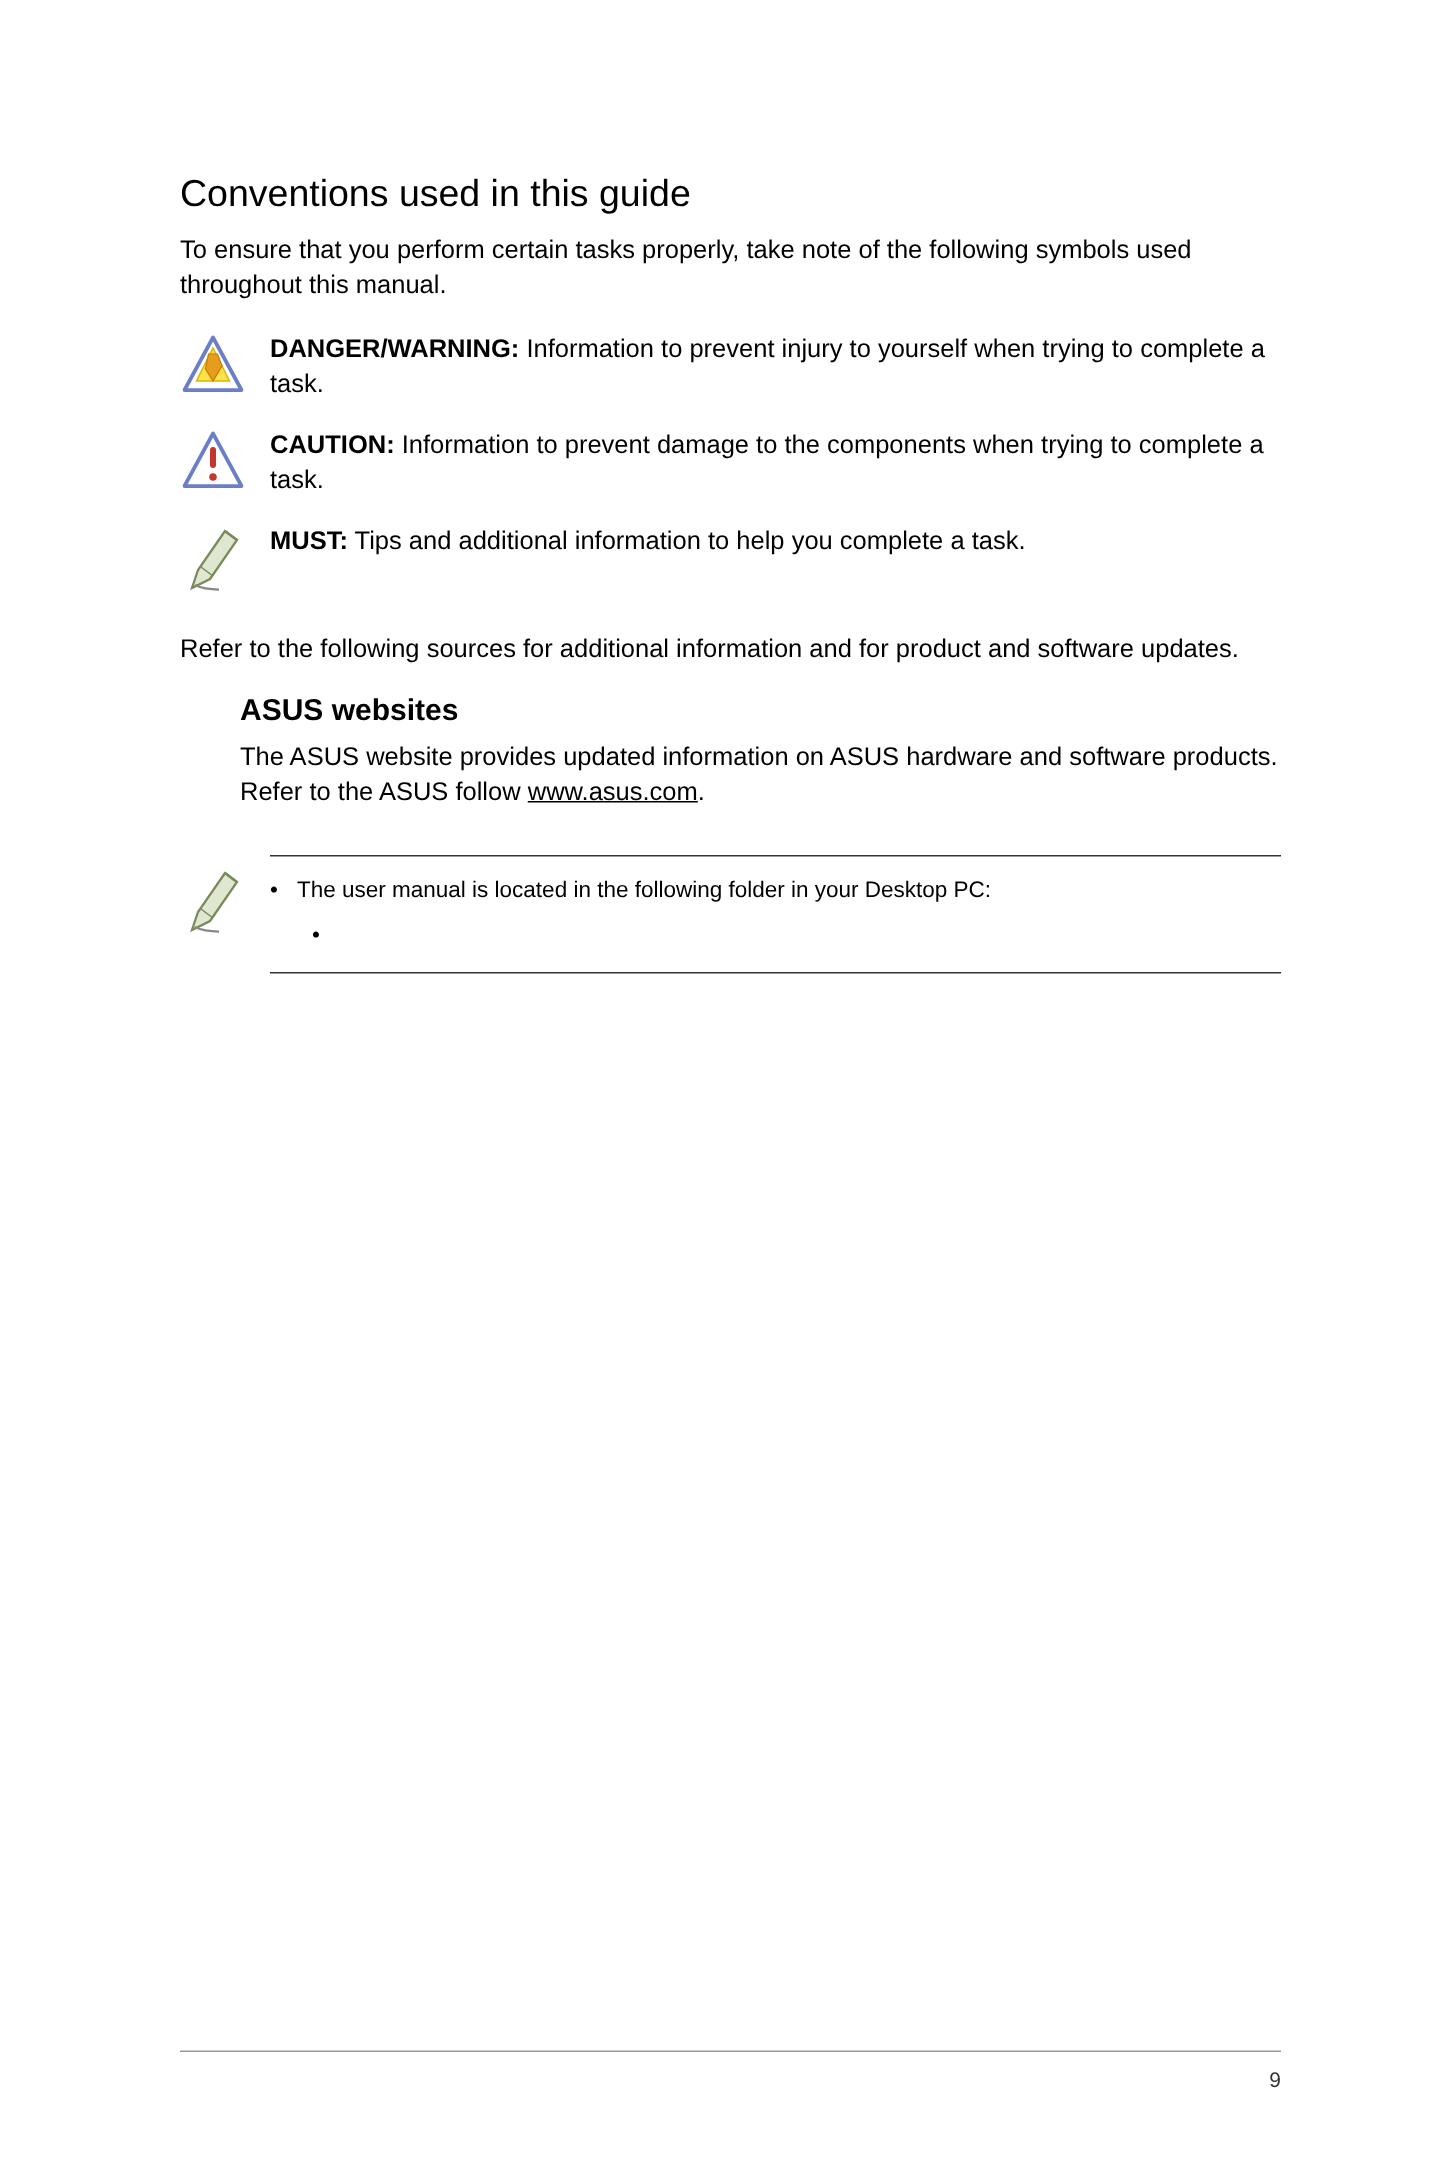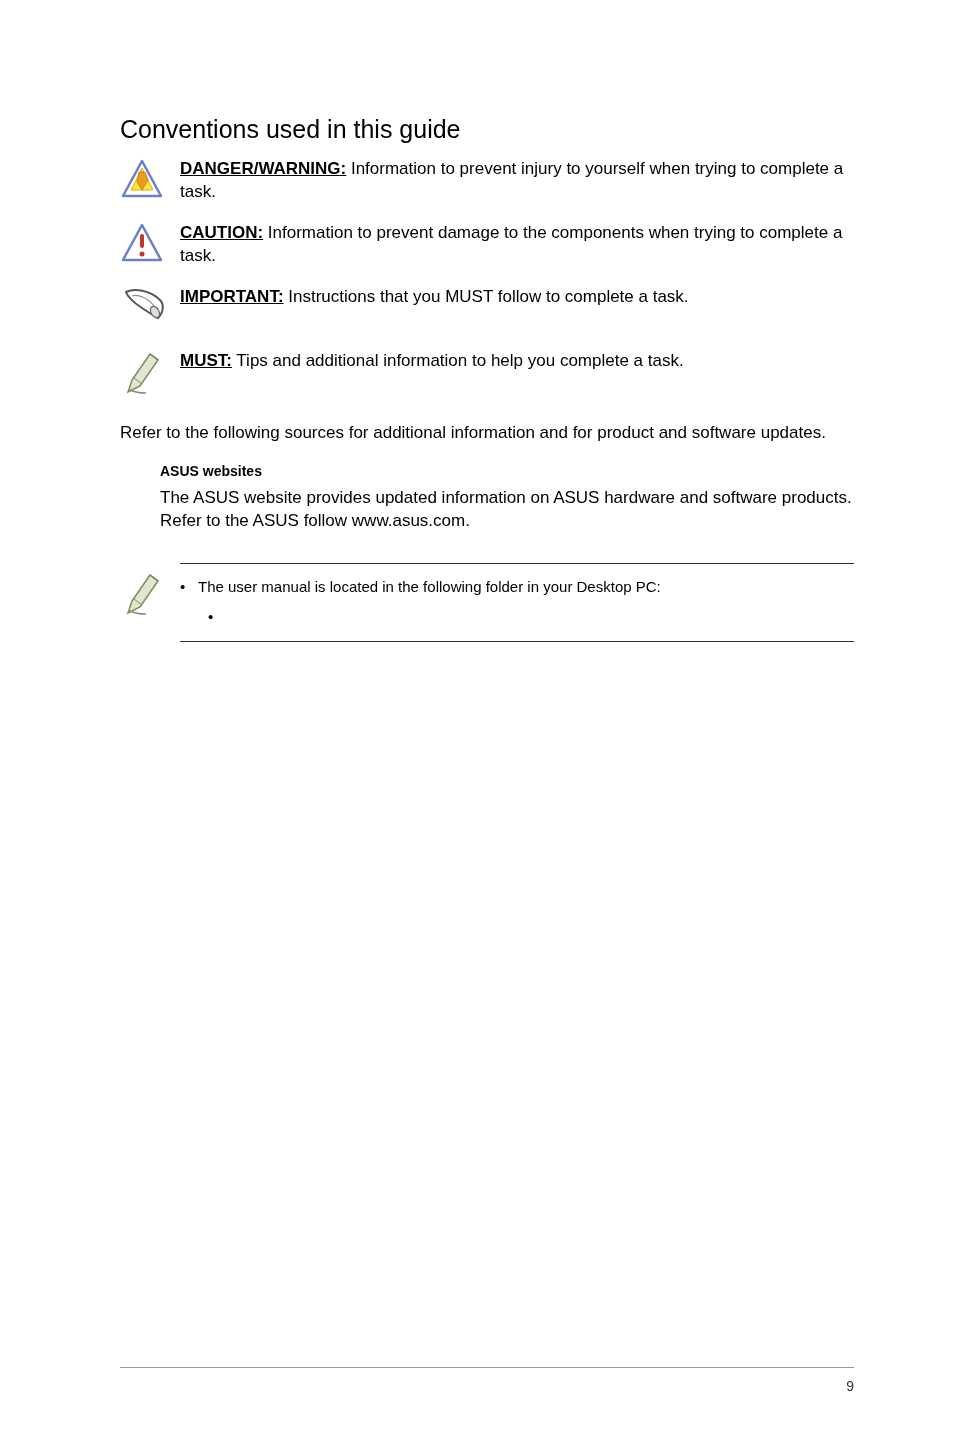--- a/index.html
+++ b/index.html
@@ -37,35 +37,35 @@
     display: flex;
     align-items: flex-start;
     justify-content: flex-start;
     padding-top: 2px;
   }
   .convention-text {
     font-size: 17px;
     line-height: 1.35;
     padding-top: 2px;
   }
-  .convention-text b { font-weight: bold; text-decoration: underline; }
+  .convention-text b { font-weight: bold; }
   .section2 { margin-top: 18px; }
   .indent-block { padding-left: 40px; margin-top: 12px; }
   .sub-heading {
-    font-size: 14px;
+    font-size: 20px;
     font-weight: bold;
     margin-bottom: 8px;
     margin-top: 10px;
   }
   .sub-para {
     font-size: 17px;
     line-height: 1.35;
     margin-bottom: 8px;
   }
-  .link { }
+  .link { text-decoration: underline; }
   .note-box {
     display: flex;
     align-items: flex-start;
     margin-top: 30px;
   }
   .note-icon-col {
     width: 60px;
     flex-shrink: 0;
     padding-top: 8px;
   }
@@ -97,20 +97,21 @@
     color: #333;
   }
   svg { display: block; }
 </style>
 </head>
 <body>
 
 <div class="page">
 
   <h2 class="section-title">Conventions used in this guide</h2>
+  <p class="intro">To ensure that you perform certain tasks properly, take note of the following symbols used throughout this manual.</p>
 
   <div class="convention-row">
     <div class="convention-icon">
       <svg width="44" height="44" viewBox="0 0 44 44">
         <polygon points="22,3 41,38 3,38" fill="none" stroke="#6b7fc7" stroke-width="2.5" stroke-linejoin="round"></polygon>
         <polygon points="22,10 33,32 11,32" fill="#ffe14a" stroke="#d6b800" stroke-width="1"></polygon>
         <path d="M19 14 L25 14 L28 22 L22 32 L17 24 Z" fill="#e89c1f" stroke="#c47a00" stroke-width="0.8"></path>
       </svg>
     </div>
     <div class="convention-text">
@@ -124,32 +125,20 @@
         <polygon points="22,3 41,38 3,38" fill="none" stroke="#6b7fc7" stroke-width="2.5" stroke-linejoin="round"></polygon>
         <rect x="20" y="12" width="4" height="14" rx="2" fill="#c2362b"></rect>
         <circle cx="22" cy="32" r="2.5" fill="#c2362b"></circle>
       </svg>
     </div>
     <div class="convention-text">
       <b>CAUTION:</b><span> Information to prevent damage to the components when trying to complete a task.</span>
     </div>
   </div>
 
-  <div class="convention-row">
-    <div class="convention-icon">
-      <svg width="48" height="40" viewBox="0 0 48 40">
-        <path d="M6 6 C14 2, 30 4, 40 14 C44 18, 44 26, 38 32 C34 30, 28 26, 22 22 C16 18, 8 12, 6 6 Z" fill="none" stroke="#555" stroke-width="2"></path>
-        <path d="M12 10 C18 8, 28 12, 34 20" fill="none" stroke="#888" stroke-width="1.2"></path>
-        <ellipse cx="35" cy="26" rx="4" ry="6" transform="rotate(-30 35 26)" fill="#ddd" stroke="#666" stroke-width="1.2"></ellipse>
-      </svg>
-    </div>
-    <div class="convention-text">
-      <b>IMPORTANT:</b><span> Instructions that you MUST follow to complete a task.</span>
-    </div>
-  </div>
 
   <div class="convention-row">
     <div class="convention-icon">
       <svg width="44" height="48" viewBox="0 0 44 48">
         <path d="M30 4 L12 30 L8 42 L20 36 L38 10 Z" fill="#dfe7d0" stroke="#7a8a5a" stroke-width="1.5"></path>
         <path d="M30 4 L38 10" stroke="#7a8a5a" stroke-width="1.5"></path>
         <path d="M14 28 L22 34" stroke="#7a8a5a" stroke-width="1"></path>
         <path d="M10 40 C14 42, 20 43, 26 43" fill="none" stroke="#888" stroke-width="1.5"></path>
       </svg>
     </div>

